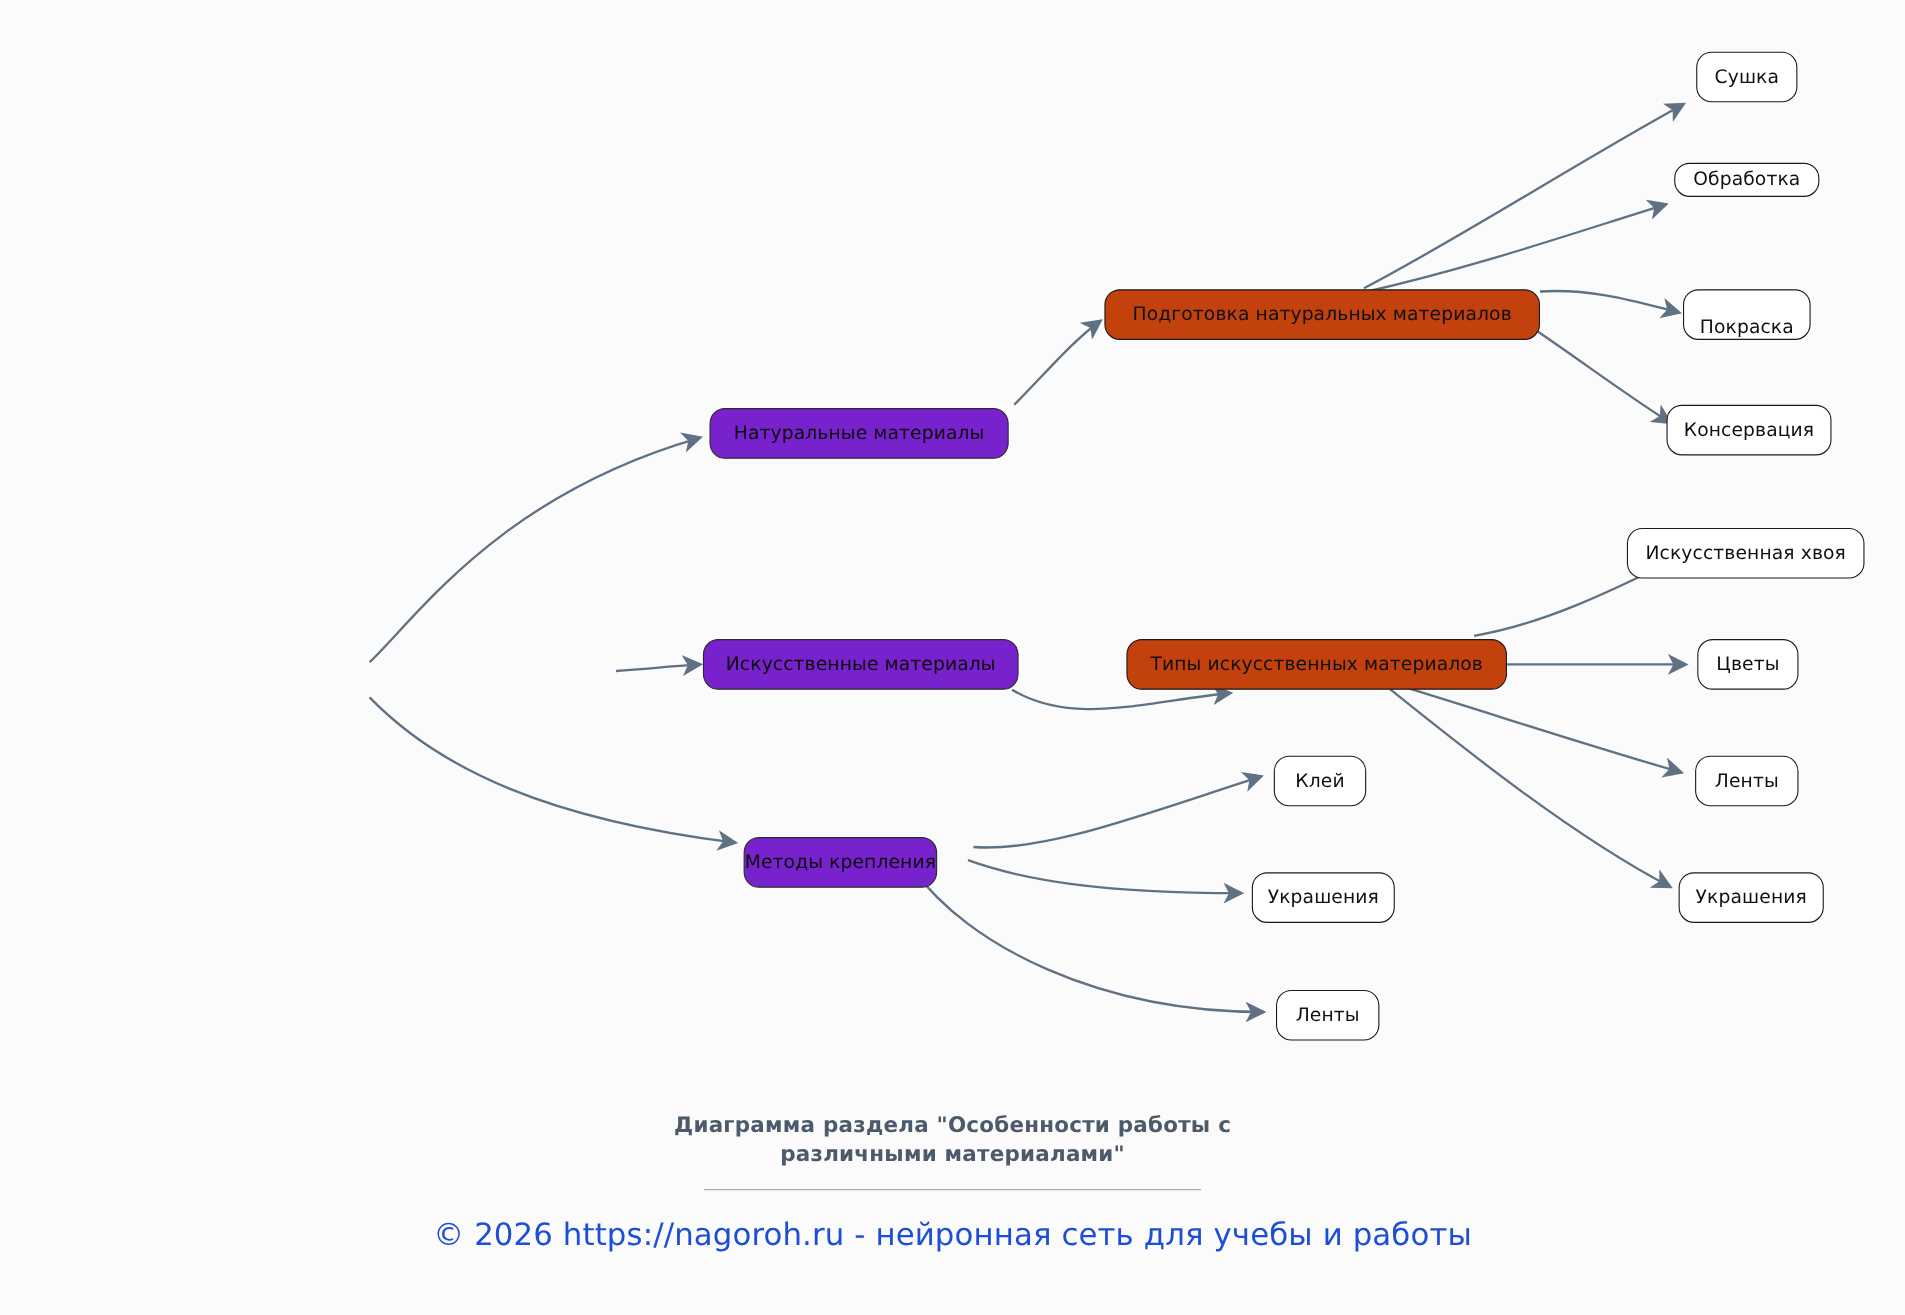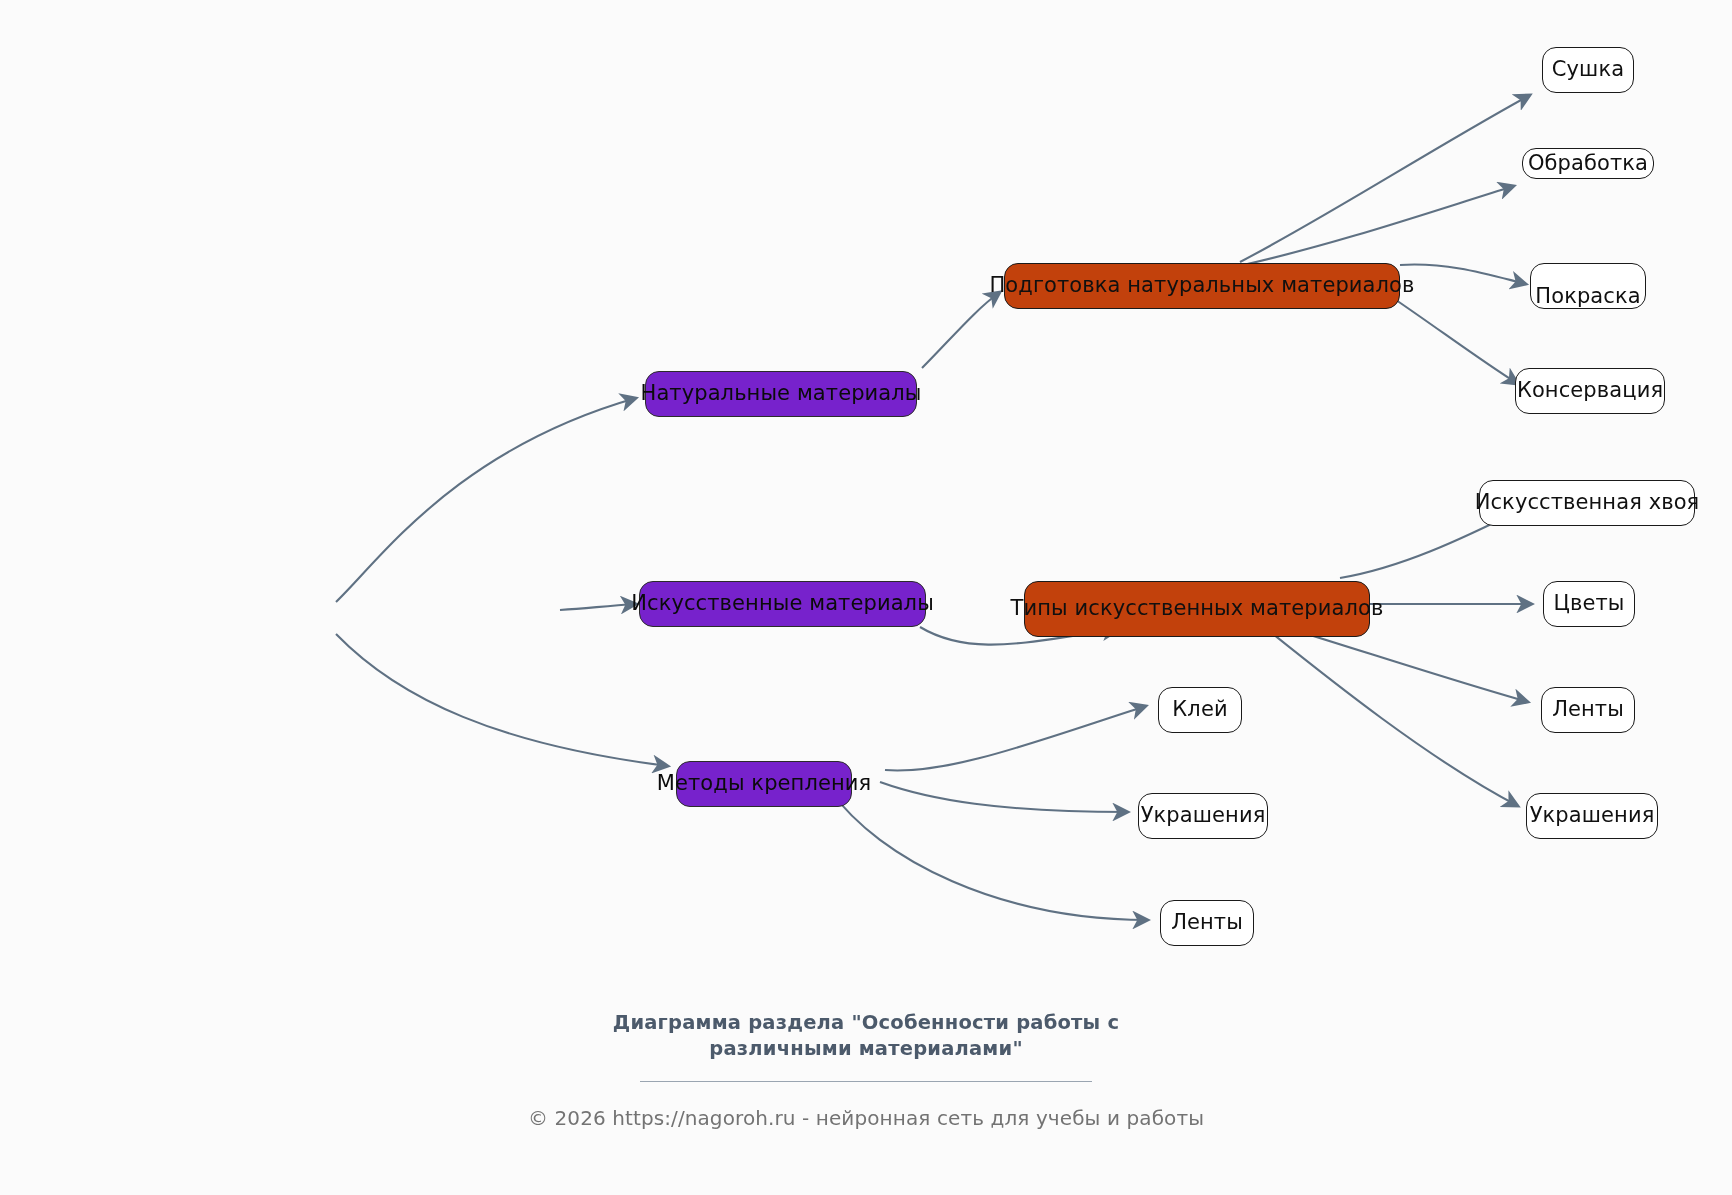--- a/index.html
+++ b/index.html
@@ -29,21 +29,21 @@
   .node {
     position: absolute;
     box-sizing: border-box;
     display: flex;
     align-items: center;
     justify-content: center;
     border-radius: 14px;
     border: 1.6px solid #1a1a1a;
     background: #ffffff;
     color: #101010;
-    font-size: 21px;
+    font-size: 17px;
     line-height: 1.1;
     white-space: nowrap;
     padding: 0 16px;
     letter-spacing: 0.1px;
   }
   .node.root {
     background: #76ab2e;
     border-color: #2e2e2e;
     border-width: 1.8px;
   }
@@ -75,22 +75,22 @@
     letter-spacing: 0.2px;
   }
   .footer-rule {
     width: 452px;
     height: 1px;
     background: #9aa5b1;
     margin: 18px auto 0 auto;
   }
   .footer-credit {
     margin-top: 24px;
-    font-size: 20px;
-    color: #737373;
+    font-size: 28px;
+    color: #1d4ed8;
     letter-spacing: 0.1px;
   }
 </style>
 </head>
 <body>
 
 <div id="stage">
 
   <svg id="edges" viewBox="0 0 1732 1195" width="1732" height="1195" xmlns="http://www.w3.org/2000/svg">
     <defs>
@@ -144,21 +144,21 @@
   </div>
 
   <div class="node branch" style="left:676px; top:743px; width:176px; height:46px;margin-top:18px;">
     <span>Методы крепления</span>
   </div>
 
   <div class="node mid" style="left:1004px; top:263px; width:396px; height:46px;">
     <span>Подготовка натуральных материалов</span>
   </div>
 
-  <div class="node mid" style="left:1024px; top:581px; width:346px; height:56px;">
+  <div class="node mid" style="left:1024px; top:581px; width:346px; height:46px;">
     <span>Типы искусственных материалов</span>
   </div>
 
   <div class="node leaf" style="left:1542px; top:47px; width:92px; height:46px;">
     <span>Сушка</span>
   </div>
 
   <div class="node leaf" style="left:1522px; top:148px; width:132px; height:31px;">
     <span>Обработка</span>
   </div>

